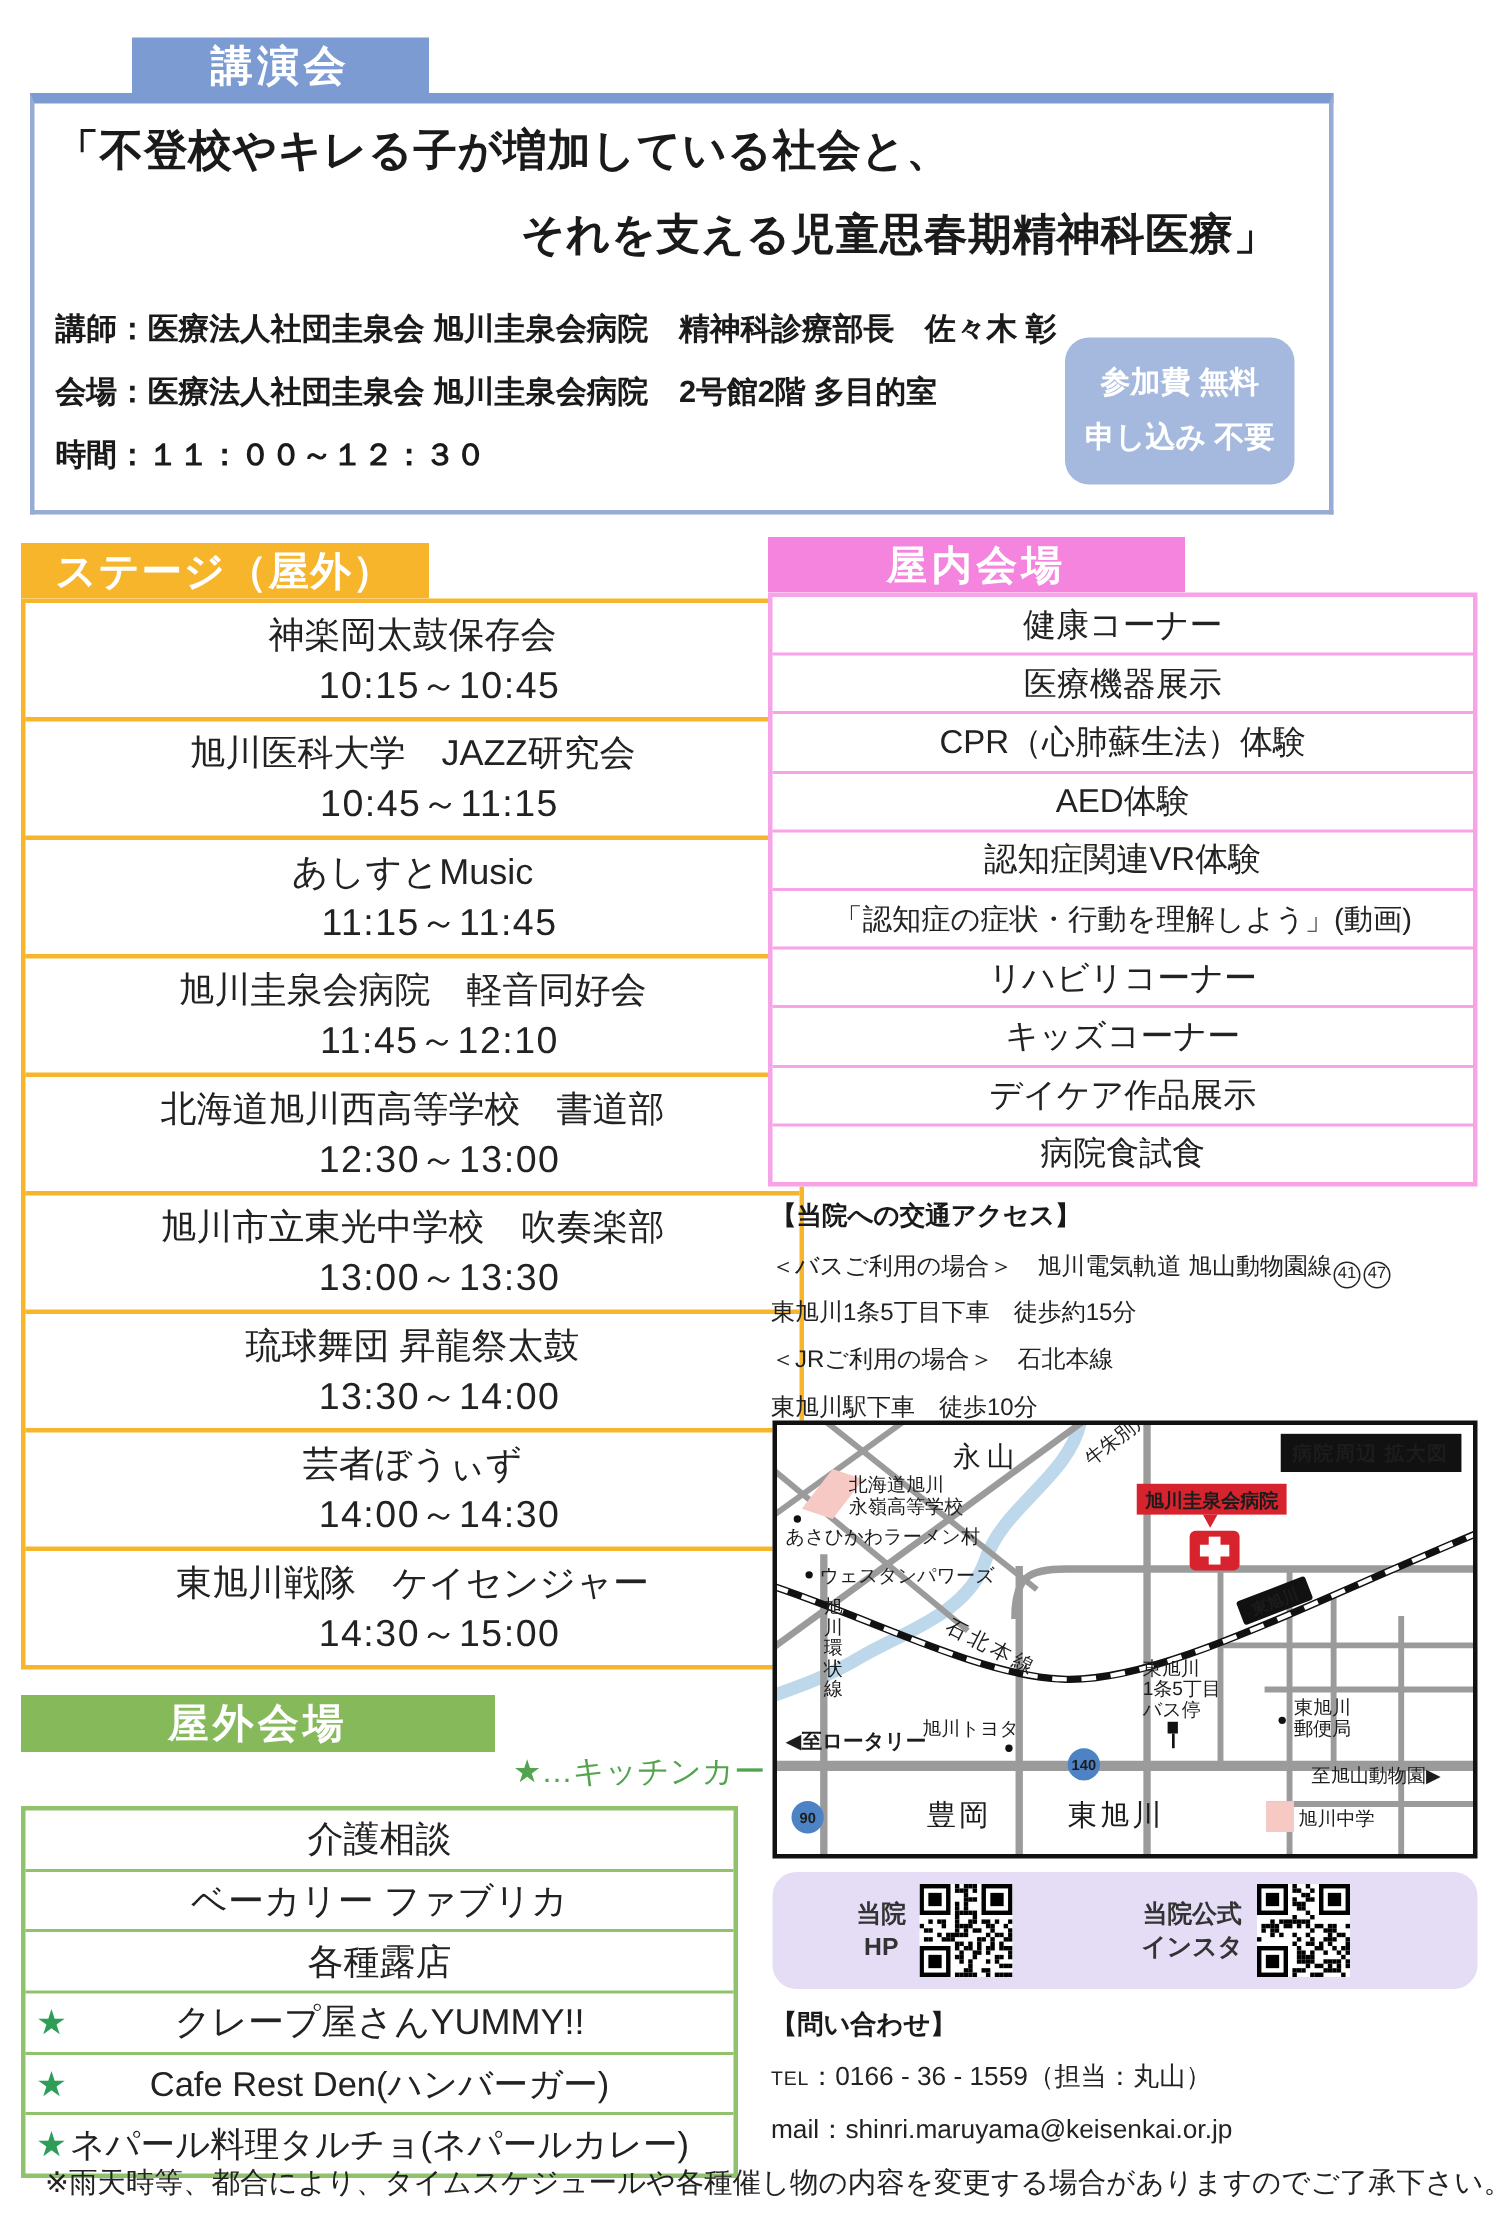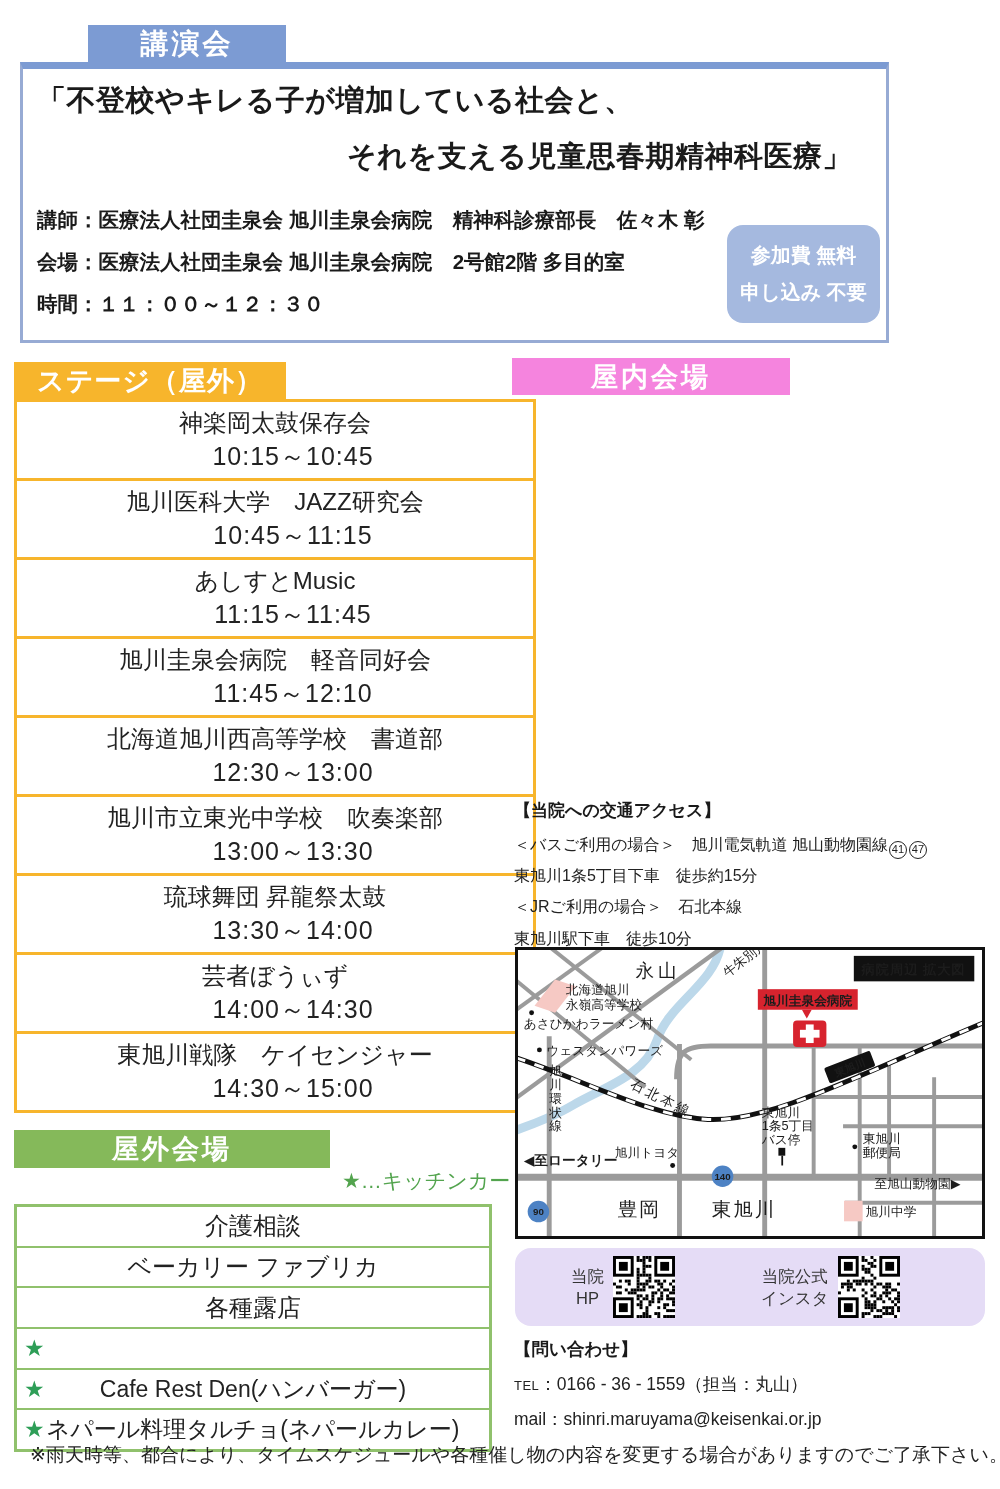--- a/index.html
+++ b/index.html
@@ -12,21 +12,21 @@
   
   .lecture-tab{left:88px;top:25px;width:198px;height:37px;background:var(--blue,#7C9BD3);
                font-size:28px;letter-spacing:3px;}
   .lecture-box{position:absolute;left:20px;top:62px;width:869px;height:281px;background:#fff;
                border:3px solid var(--blue_border,#97ABD4);border-top:7px solid var(--blue,#7C9BD3);
                box-sizing:border-box;}
   .title1{margin:12px 0 0 14px;font-size:29px;font-weight:bold;letter-spacing:.5px;white-space:nowrap;}
   .title2{margin:16px 34px 0 0;font-size:29px;font-weight:bold;text-align:right;letter-spacing:.5px;white-space:nowrap;}
   .lecture-info{margin:22px 0 0 14px;font-size:20.5px;font-weight:bold;line-height:2.05;}
   .lecture-info div{white-space:nowrap;}
-  .badge{position:absolute;right:6px;top:156px;width:153px;padding:12px 4px;box-sizing:border-box;
+  .badge{position:absolute;right:23px;top:156px;width:153px;padding:12px 4px;box-sizing:border-box;
          background:var(--badge_blue,#A5B9DF);border-radius:16px;color:#fff;font-weight:bold;
          font-size:20px;text-align:center;line-height:1.85;}
 
   
   .stage-tab{left:14px;top:362px;width:272px;height:37px;background:var(--yellow,#F7B52C);
              font-size:27px;letter-spacing:1px;}
   .stage-box{position:absolute;left:14px;top:399px;width:522px;height:714px;background:#fff;
              border:3px solid var(--yellow,#F7B52C);box-sizing:border-box;display:flex;flex-direction:column;}
   .stage-row{flex:1;display:flex;flex-direction:column;align-items:center;justify-content:space-evenly;padding:3px 0;}
   .stage-row + .stage-row{border-top:3px solid var(--yellow,#F7B52C);}
@@ -51,21 +51,21 @@
 
   
   .map-wrap{position:absolute;left:515px;top:947px;width:470px;height:292px;border:3px solid #111;
             box-sizing:border-box;background:#fff;}
   .map-wrap svg{display:block;width:100%;height:100%;}
   .map-wrap text{font-family:"Liberation Sans","DejaVu Sans",sans-serif;fill:#1c1c1c;}
 
   
   .qr-strip{position:absolute;left:515px;top:1248px;width:470px;height:78px;box-sizing:border-box;
             background:var(--lavender,#E5DCF6);border-radius:16px;display:flex;
-            gap:86px;padding-left:56px;}
+            gap:86px;padding-left:56px;font-weight:bold;}
   .qr-group{display:flex;align-items:center;gap:9px;}
   .qr-label{font-size:16.5px;line-height:1.35;text-align:center;color:#333;}
   .qr-code{width:62px;height:62px;background:#fff;}
 
   
   .contact{position:absolute;left:514px;top:1337px;width:470px;}
   .contact-heading{font-size:17.5px;font-weight:bold;}
   .contact-line{font-size:17.5px;margin-top:11px;color:#222;white-space:nowrap;}
   .tel-label{font-size:13px;letter-spacing:.5px;}
 
@@ -136,20 +136,32 @@
         <div class="stage-name">芸者ぼうぃず</div>
         <div class="stage-time">14:00～14:30</div>
       </div>
       <div class="stage-row">
         <div class="stage-name">東旭川戦隊　ケイセンジャー</div>
         <div class="stage-time">14:30～15:00</div>
       </div>
     </div>
 
   <div class="tab indoor-tab">屋内会場</div>
+  <div class="indoor-box">
+      <div class="indoor-row">健康コーナー</div>
+      <div class="indoor-row">医療機器展示</div>
+      <div class="indoor-row">CPR（心肺蘇生法）体験</div>
+      <div class="indoor-row">AED体験</div>
+      <div class="indoor-row">認知症関連VR体験</div>
+      <div class="indoor-row" style="font-size: 19.5px;">「認知症の症状・行動を理解しよう」(動画)</div>
+      <div class="indoor-row">リハビリコーナー</div>
+      <div class="indoor-row">キッズコーナー</div>
+      <div class="indoor-row">デイケア作品展示</div>
+      <div class="indoor-row">病院食試食</div>
+    </div>
 
   <div class="access">
     <div class="access-heading">【当院への交通アクセス】</div>
     <div>
         <div class="access-line"><span>＜バスご利用の場合＞　旭川電気軌道 旭山動物園線</span><span class="badge-circle">41</span><span class="badge-circle">47</span></div>
         <div class="access-line"><span>東旭川1条5丁目下車　徒歩約15分</span></div>
         <div class="access-line"><span>＜JRご利用の場合＞　石北本線</span></div>
         <div class="access-line"><span>東旭川駅下車　徒歩10分</span></div>
       </div>
   </div>
@@ -521,20 +533,21 @@
         <span>介護相談</span>
       </div>
       <div class="outdoor-row">
         <span>ベーカリー ファブリカ</span>
       </div>
       <div class="outdoor-row">
         <span>各種露店</span>
       </div>
       <div class="outdoor-row">
         <span class="outdoor-star">★</span>
+        <span>クレープ屋さんYUMMY!!</span>
       </div>
       <div class="outdoor-row" style="font-size: 23px;">
         <span class="outdoor-star">★</span>
         <span>Cafe Rest Den(ハンバーガー)</span>
       </div>
       <div class="outdoor-row" style="font-size: 23px;">
         <span class="outdoor-star">★</span>
         <span>ネパール料理タルチョ(ネパールカレー)</span>
       </div>
     </div>

